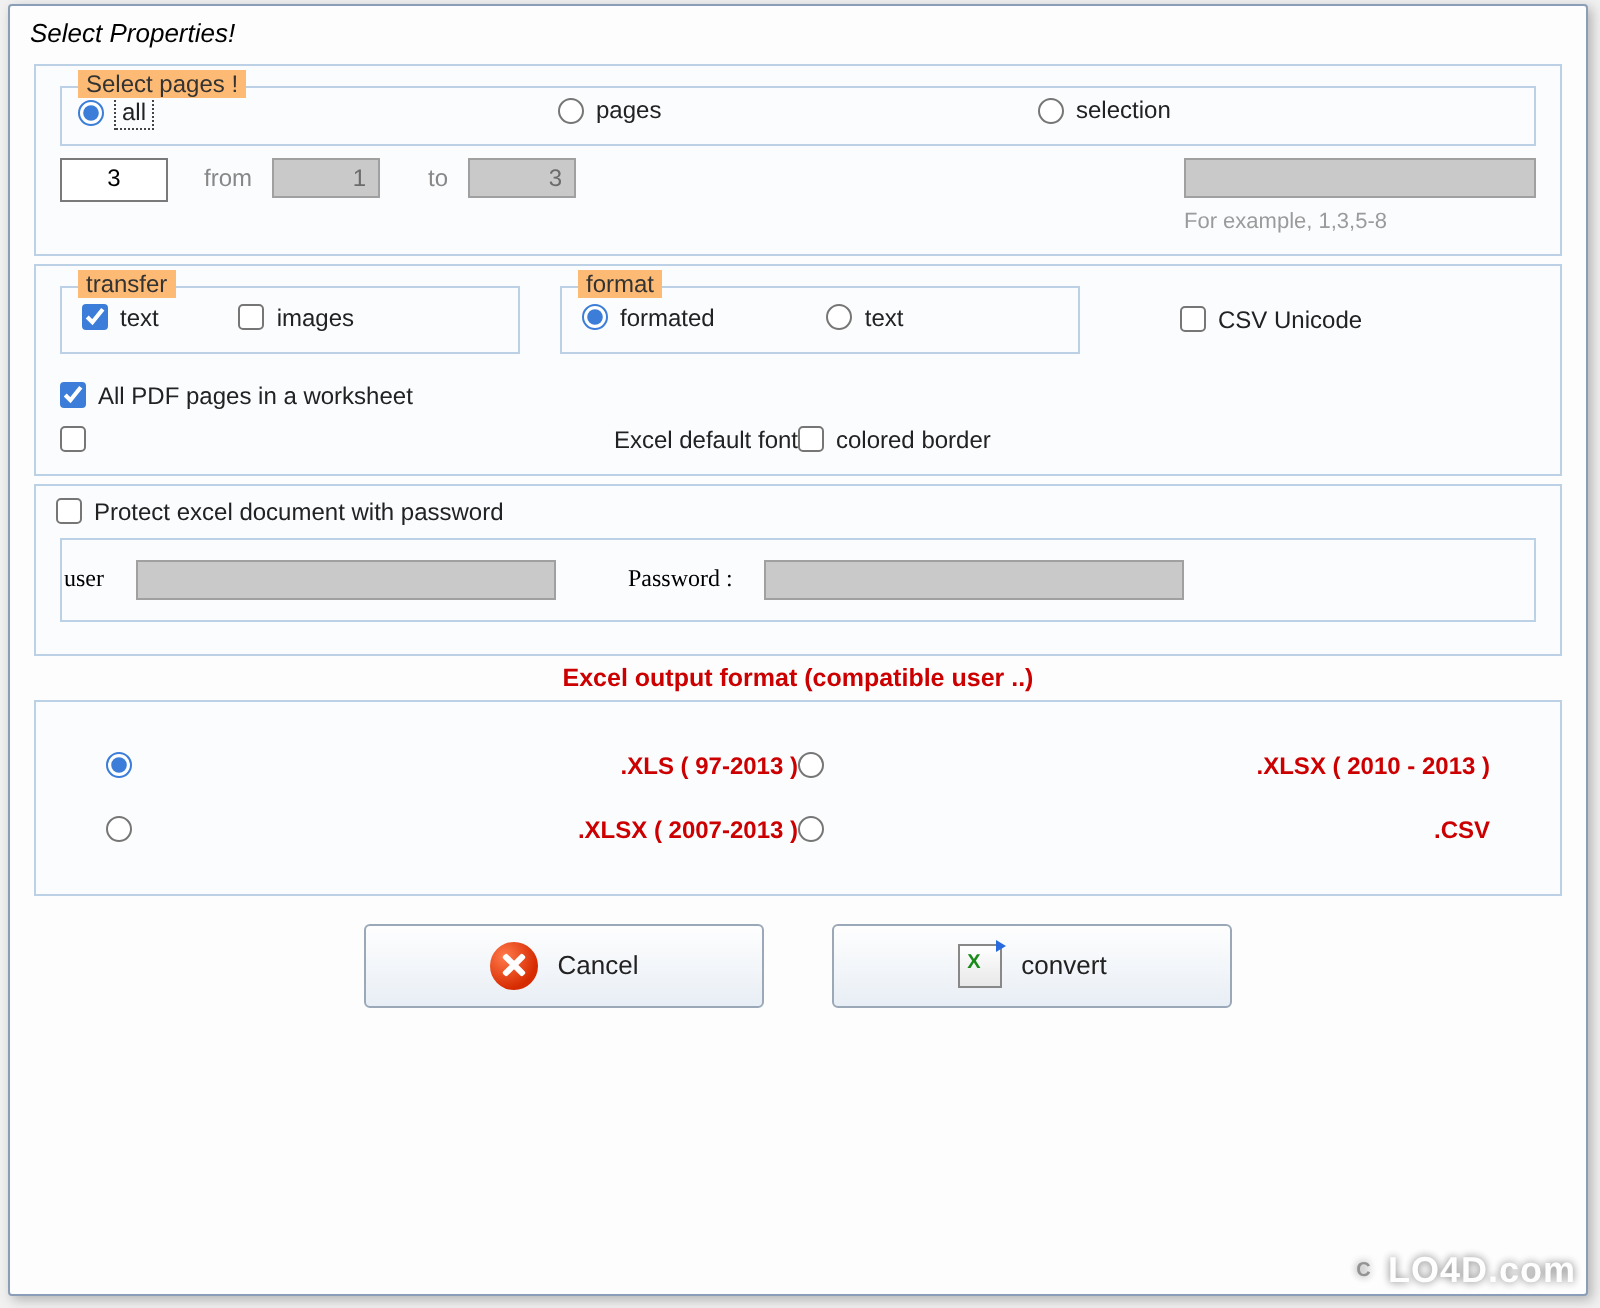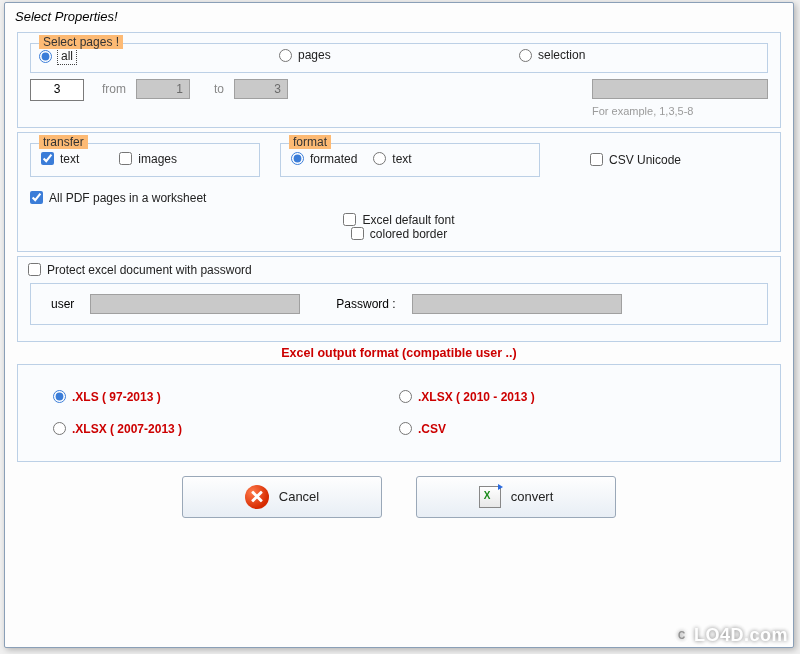--- a/index.html
+++ b/index.html
@@ -48,20 +48,21 @@
     color: #333;
     font-size: 12px;
   }
   .row { display: flex; align-items: center; gap: 6px; }
   .rad, .chk {
     display: inline-flex;
     align-items: center;
     gap: 4px;
     font-size: 12px;
     color: #222;
+    justify-content: space-between;
   }
   input[type=radio], input[type=checkbox] {
     margin: 0 2px 0 0;
     accent-color: #3b7dd8;
   }
   .focus-dots { outline: 1px dotted #444; padding: 1px 3px; }
   .disabled-input {
     background: #c9c9c9;
     border: 1px solid #a0a0a0;
     height: 20px;
@@ -203,21 +204,21 @@
             <span>text</span>
           </label>
           <label class="chk">
             <input type="checkbox" style="">
             <span>images</span>
           </label>
         </div>
       </div>
       <div class="fieldset" style="flex:0 0 260px;">
         <span class="legend">format</span>
-        <div class="row" style="gap:16px;padding:4px 2px;">
+        <div class="row" style="gap:56px;padding:4px 2px;">
           <label class="rad">
             <input type="radio" name="fmt" checked="" style="">
             <span>formated</span>
           </label>
           <label class="rad">
             <input type="radio" name="fmt" style="">
             <span>text</span>
           </label>
         </div>
       </div>
@@ -228,38 +229,38 @@
         </label>
       </div>
     </div>
 
     <div class="subrow">
       <label class="chk">
         <input type="checkbox" checked="" style="">
         <span>All PDF pages in a worksheet</span>
       </label>
     </div>
-    <div class="subrow" style="gap:0;flex-direction:column;">
+    <div class="subrow" style="gap:0;">
       <label class="chk" style="flex:0 0 50%;">
         <input type="checkbox" style="">
         <span>Excel default font</span>
       </label>
       <label class="chk">
         <input type="checkbox" style="">
         <span>colored border</span>
       </label>
     </div>
   </div>
 
   <div class="panel" style="padding-top:6px;">
     <label class="chk" style="margin-left:-2px;margin-bottom:6px;display:inline-flex;">
       <input type="checkbox" style="">
       <span>Protect excel document with password</span>
     </label>
-    <div class="fieldset" style="padding:10px 20px;">
+    <div class="fieldset" style="padding:10px 1px;font-family:Liberation Serif, serif;">
       <div class="row" style="gap:16px;">
         <span>user</span>
         <span class="disabled-input" style="width:210px;"></span>
         <span style="margin-left:20px;">Password :</span>
         <span class="disabled-input" style="width:210px;"></span>
       </div>
     </div>
   </div>
 
   <div class="center-header">Excel output format (compatible user ..)</div>

